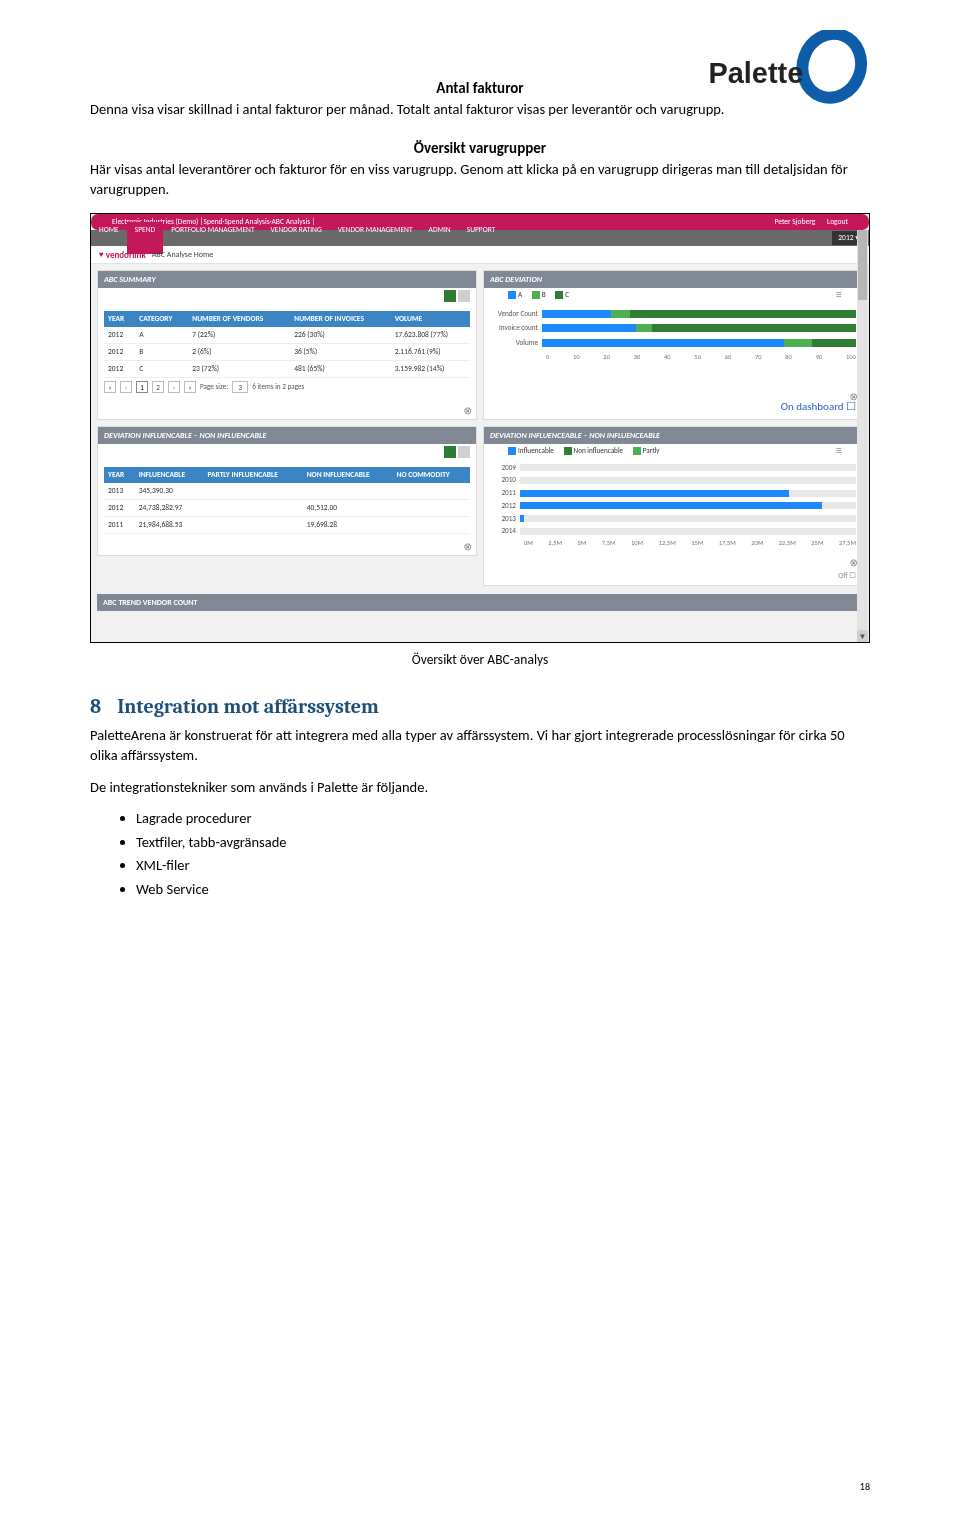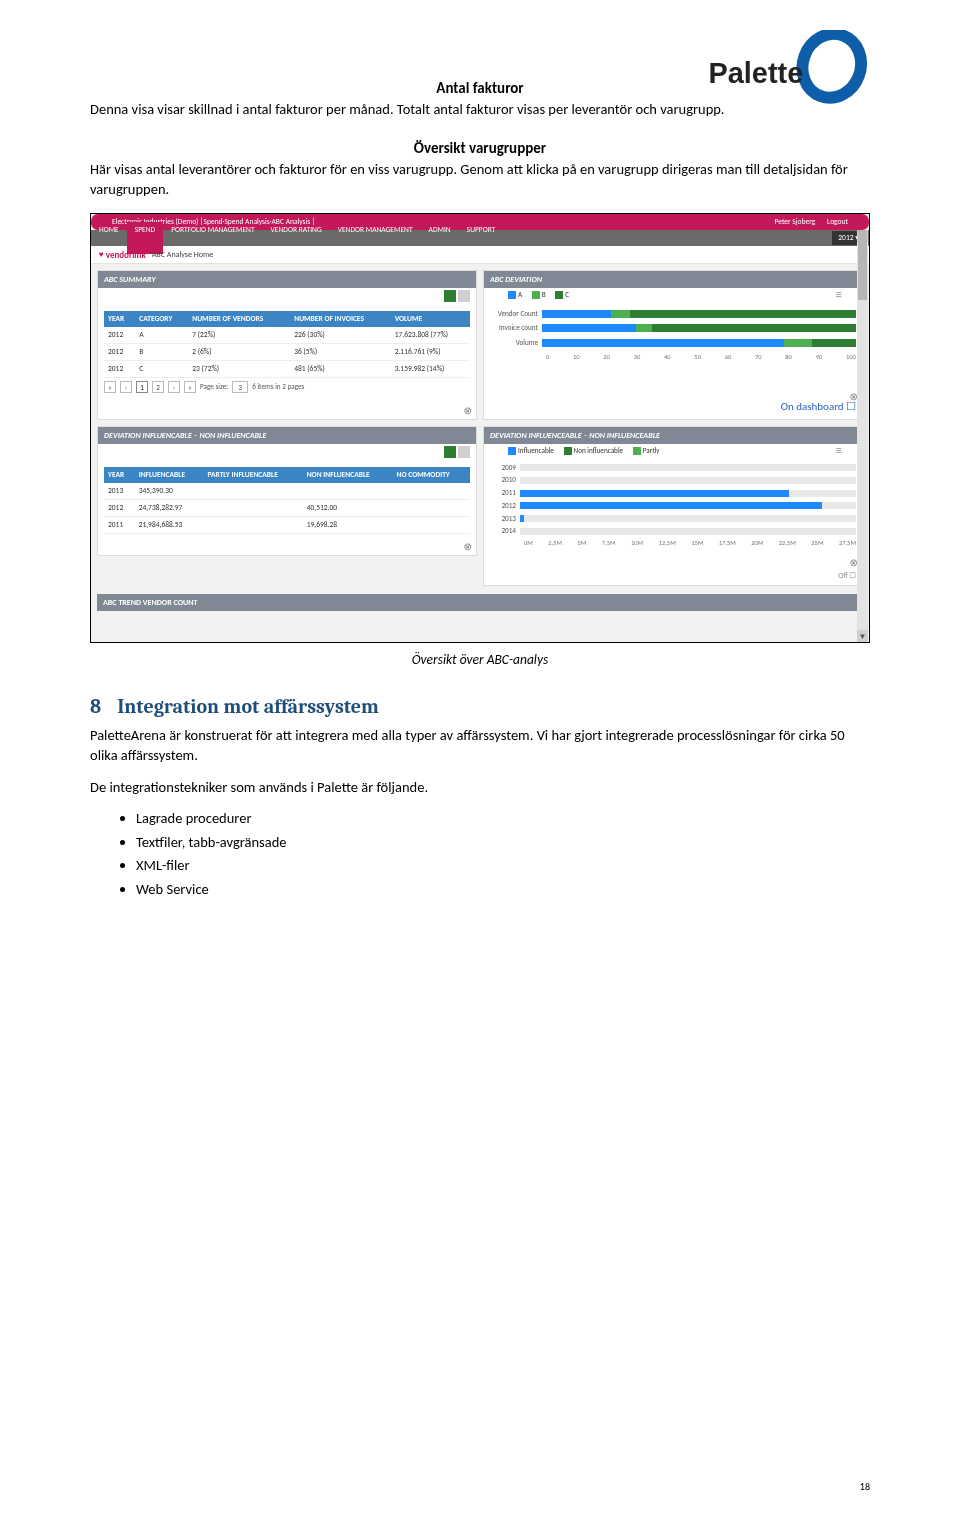--- a/index.html
+++ b/index.html
@@ -22,21 +22,21 @@
   .doc p { margin-top: 2px; margin-bottom: 12px; }
   .doc h2.sect {
     color: #1f4e79;
     font-family: Cambria, Georgia, serif;
     font-size: 20px;
     font-weight: 700;
     margin-top: 24px;
     margin-bottom: 6px;
   }
   .doc h2.sect .num { margin-right: 16px; }
-  .doc .caption { font-style: italic; font-size: 13.5px; text-align: center; margin: 8px 0 18px 0; }
+  .doc .caption { font-size: 13.5px; text-align: center; margin: 8px 0 18px 0; }
   .doc ul.bullets { margin: 8px 0 0 46px; }
   .doc ul.bullets li { margin: 4px 0; list-style: disc; }
   .page-num { position: absolute; right: 90px; bottom: 40px; font-size: 10px; }
 
   
   .shot {
     border: 1.2px solid #000;
     width: 780px;
     height: 430px;
     margin: 14px 0 4px 0;

